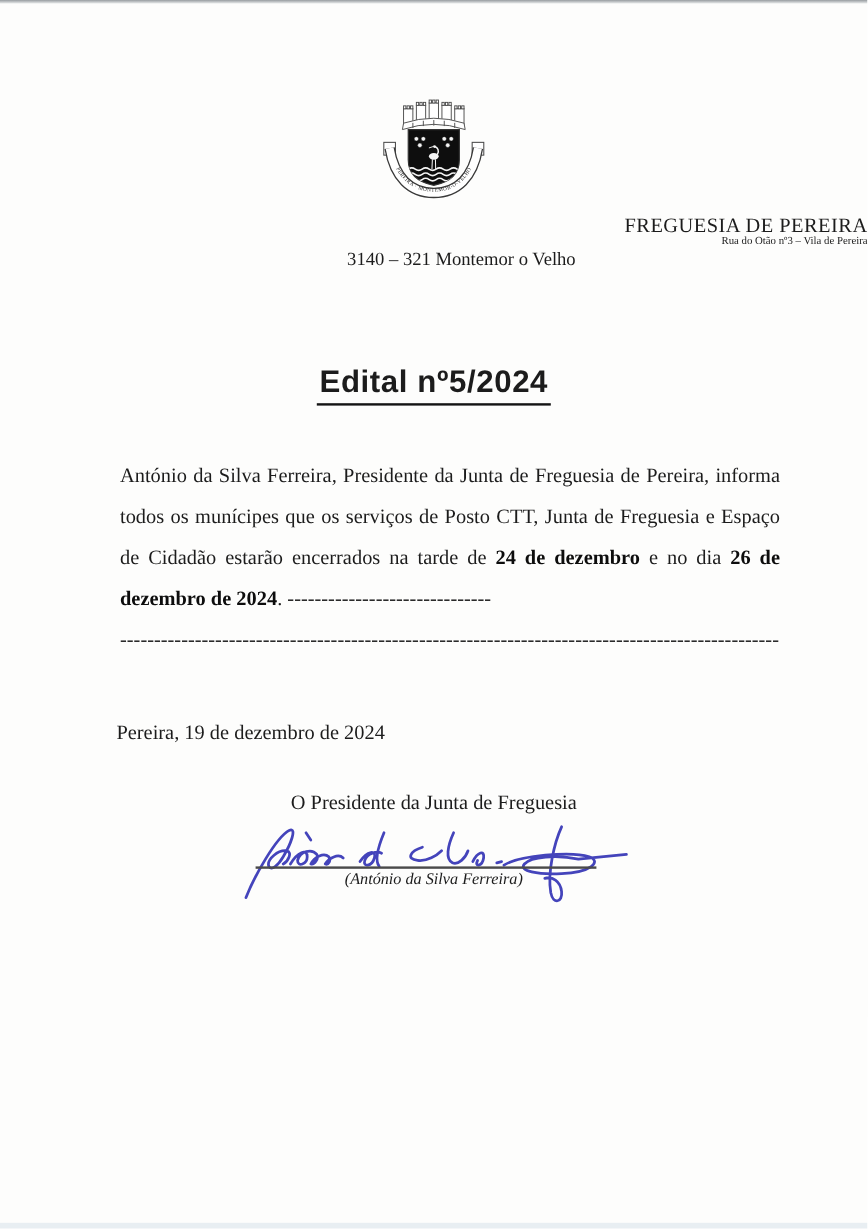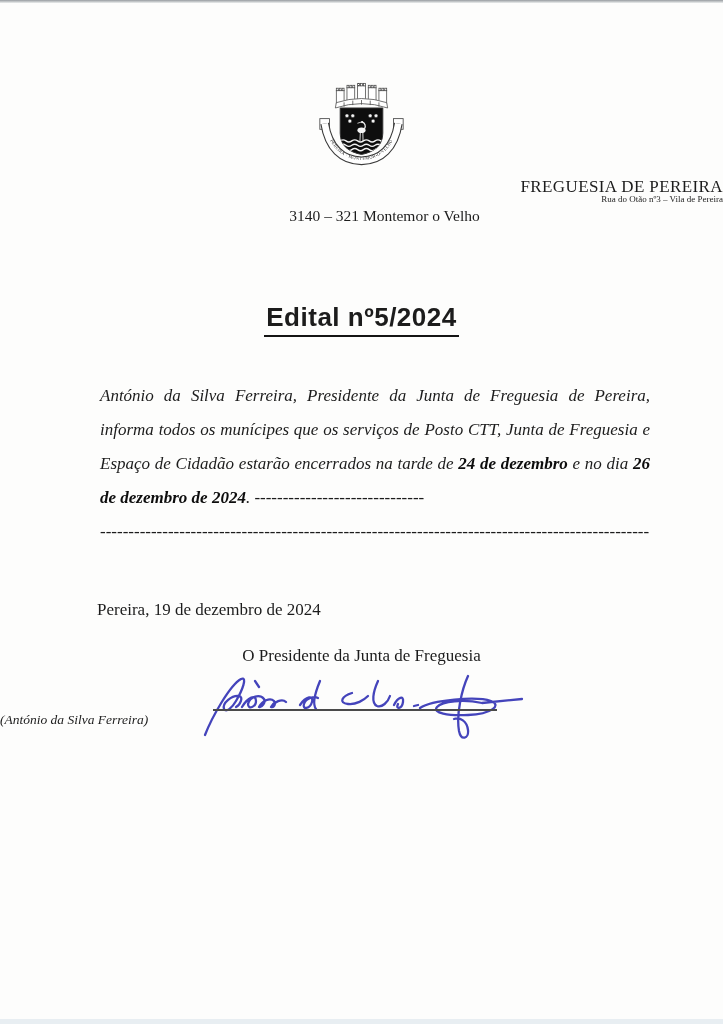--- a/index.html
+++ b/index.html
@@ -15,30 +15,30 @@
   .crest{width:97px;margin:76px auto 0;}
   .org-name{text-align:right;font-size:17px;letter-spacing:.4px;line-height:13px;margin-top:7px;}
   .addr{text-align:right;font-size:9px;line-height:12px;}
   .postal{text-align:center;font-size:15.5px;line-height:20px;margin-top:1px;padding-left:46px;}
 
   .title-wrap{text-align:center;margin-top:76px;font-family:"Liberation Sans", sans-serif;}
   .doc-title{font-size:26px;font-weight:bold;letter-spacing:.5px;
     border-bottom:2.5px solid #141414;padding:0 2px 3px;text-align:right;}
 
   .body-p{margin:0 73px 0 100px;text-align:justify;font-size:17px;line-height:34px;}
-  .p1{margin-top:46px;font-style:italic;}
+  .p1{margin-top:46px;}
   .dash-line{margin:0 73px 0 100px;font-size:17px;line-height:34px;white-space:nowrap;overflow:hidden;}
   .p2{margin-top:8px;}
   .dateline{margin:48px 0 0 97px;font-size:17px;line-height:26px;}
-  .role-line{margin-top:20px;text-align:center;font-size:17px;line-height:26px;}
+  .role-line{margin-top:32px;text-align:center;font-size:17px;line-height:26px;}
 
   .sig-block{position:relative;height:95px;}
   .sig-svg{position:absolute;left:192px;top:0;}
   .sig-line{position:absolute;left:213px;top:40px;width:284px;height:1.5px;background:#4a4a4a;}
-  .sig-name{position:absolute;left:0;right:0;top:42px;
+  .sig-name{position:absolute;left:0;right:0;top:42px;text-align:center;
     font-style:italic;font-size:13.5px;line-height:17px;}
   b{color:#0d0d0d;}
 </style>
 </head>
 <body>
 
 <div class="page">
   <div class="top-edge"></div>
 
   <div class="crest">

